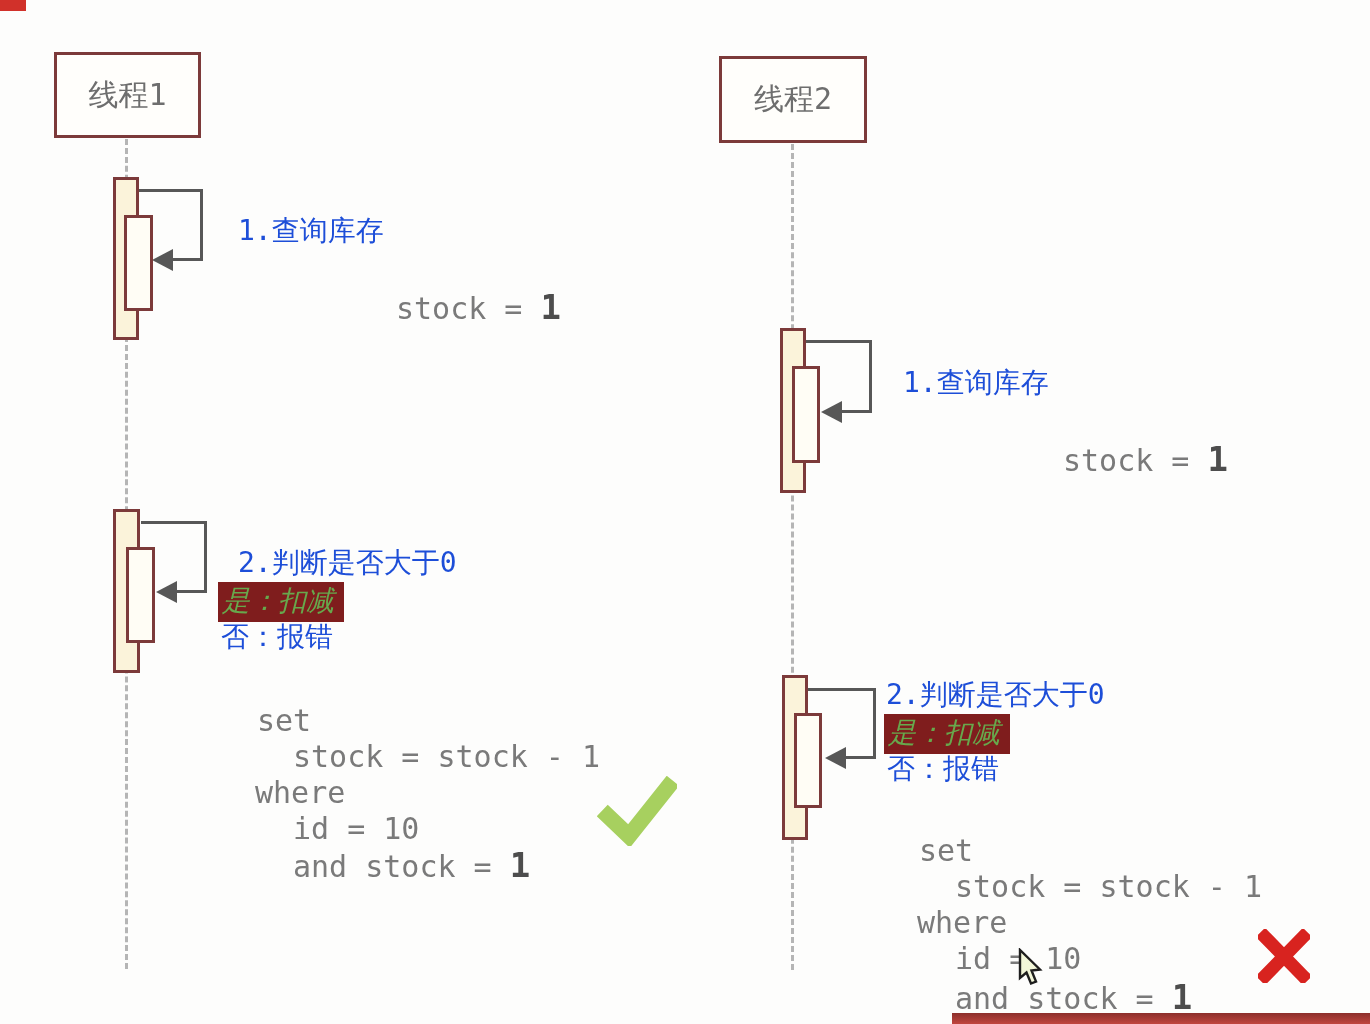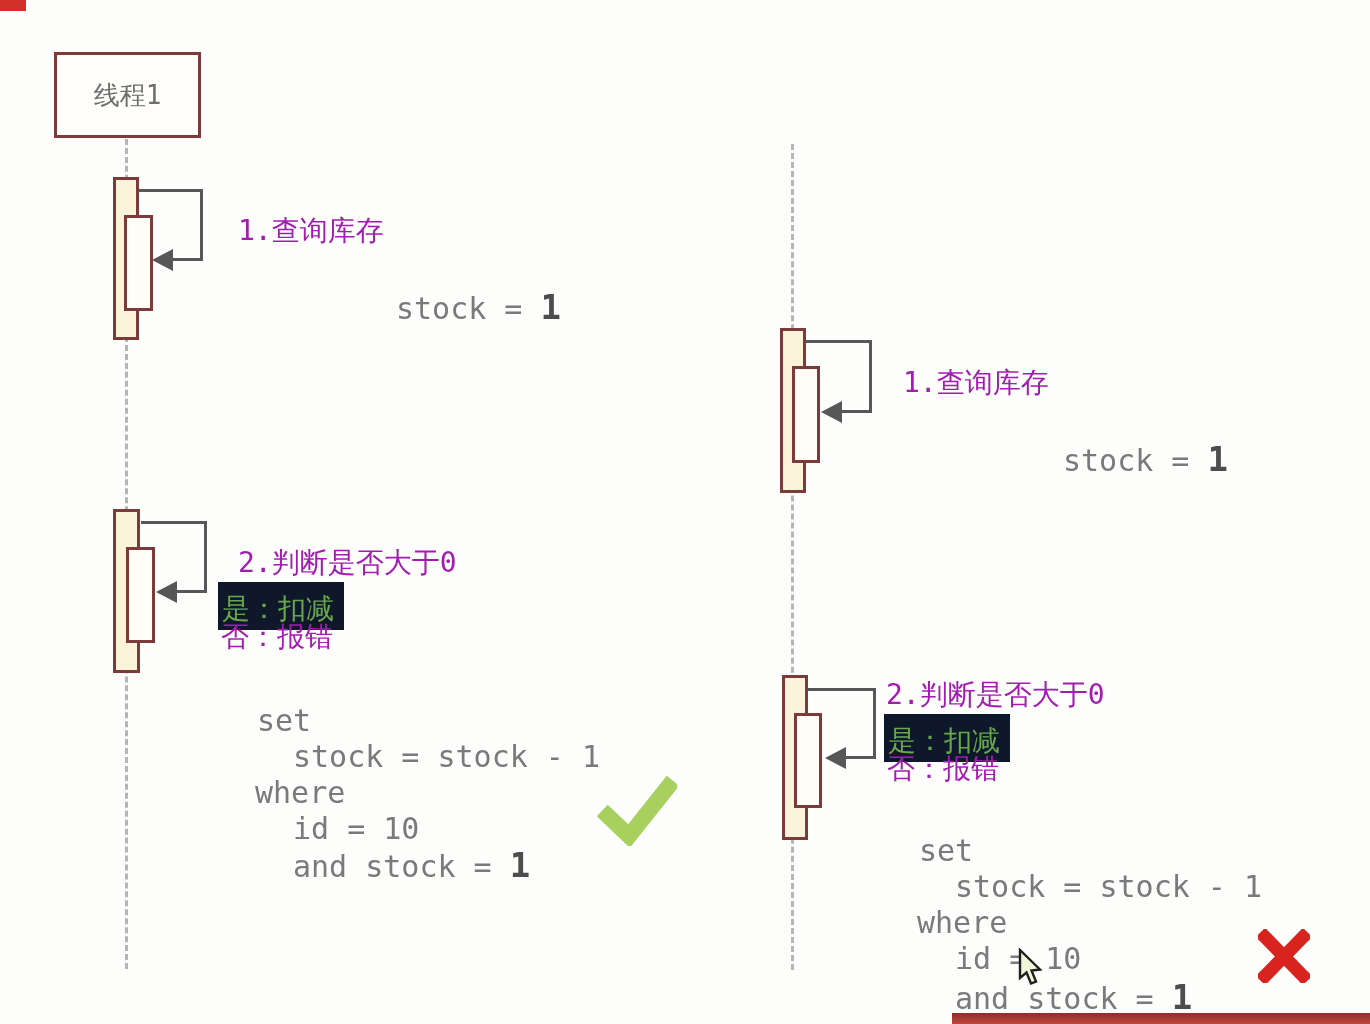--- a/index.html
+++ b/index.html
@@ -4,46 +4,47 @@
 <style>
   html,body{margin:0;padding:0;background:#ffffff;}
   .stage{
     position:relative;width:1370px;height:1024px;overflow:hidden;
     background:#fdfdfc;font-family:"Liberation Sans",sans-serif;
   }
   .abs{position:absolute;}
   .thread-box{
     box-sizing:border-box;border:3px solid #7c3a3a;background:#fffefb;
     display:flex;align-items:center;justify-content:center;
-    color:#6e6e6e;font-size:26px;font-family:"DejaVu Sans Mono","Liberation Sans",monospace;
+    color:#6e6e6e;font-size:30px;font-family:"DejaVu Sans Mono","Liberation Sans",monospace;
   }
   .lifeline{width:0;border-left:3px dashed #b5b5b5;}
   .act-outer{box-sizing:border-box;border:3px solid #7c3a3a;background:#fbf3da;}
   .act-inner{box-sizing:border-box;border:3px solid #7c3a3a;background:#fffdf5;}
   .lineH{height:3px;background:#575757;}
   .lineV{width:3px;background:#575757;}
   .arrowhead{
     width:0;height:0;
     border-top:11px solid transparent;border-bottom:11px solid transparent;
     border-right:21px solid #575757;
   }
   .cjk{
-    color:#a21caf;font-size:28px;line-height:36px;white-space:pre;
+    color:#1d4ed8;font-size:28px;line-height:36px;white-space:pre;
     font-family:"DejaVu Sans Mono","Liberation Sans",monospace;
     text-align:right;
   }
   .mono{
     color:#7a7a7a;font-size:30px;line-height:36px;white-space:pre;
     font-family:"DejaVu Sans Mono",monospace;
     margin-top:41px;
   }
   .hl{
-    background:#0f172a;color:#67a84c;padding:10px 10px 4px 4px;
+    background:#7f1d1d;color:#67a84c;padding:2px 10px 4px 4px;
     font-size:28px;line-height:34px;white-space:pre;
     font-family:"DejaVu Sans Mono","Liberation Sans",monospace;
+    font-style:italic;
   }
   .boldval{
     font-weight:bold;color:#4d4d4d;font-size:34px;
     font-family:"DejaVu Sans Mono",monospace;
   }
   .corner-mark{background:#d1312a;}
   .bottom-bar{background:linear-gradient(#8c2f2b,#c1463f);}
 </style>
 </head>
 <body>
@@ -80,20 +81,23 @@
   <div class="abs mono" style="left:257px;top:662px;">set</div>
   <div class="abs mono" style="left:293px;top:698px;">stock = stock - 1</div>
   <div class="abs mono" style="left:255px;top:734px;">where</div>
   <div class="abs mono" style="left:293px;top:770px;">id = 10</div>
   <div class="abs mono" style="left:293px;top:806px;"><span>and stock = </span><span class="boldval">1</span></div>
 
   <svg class="abs" style="left:597px;top:776px;" width="80" height="70" viewBox="0 0 80 70">
     <path d="M11 40 L32 60 L71 11" fill="none" stroke="#a7d05f" stroke-width="16" stroke-linecap="square" stroke-linejoin="miter"></path>
   </svg>
 
+  <div class="abs thread-box" style="left:719px;top:56px;width:148px;height:87px;">
+    <span>线程2</span>
+  </div>
   <div class="abs lifeline" style="left:791px;top:144px;height:826px;"></div>
 
   <div class="abs act-outer" style="left:780px;top:328px;width:26px;height:165px;"></div>
   <div class="abs lineH" style="left:806px;top:340px;width:66px;"></div>
   <div class="abs lineV" style="left:869px;top:340px;height:73px;"></div>
   <div class="abs lineH" style="left:840px;top:410px;width:32px;"></div>
   <div class="abs arrowhead" style="left:821px;top:401px;"></div>
   <div class="abs act-inner" style="left:792px;top:366px;width:28px;height:97px;"></div>
 
   <div class="abs cjk" style="left:903px;top:365px;">1.查询库存</div>

